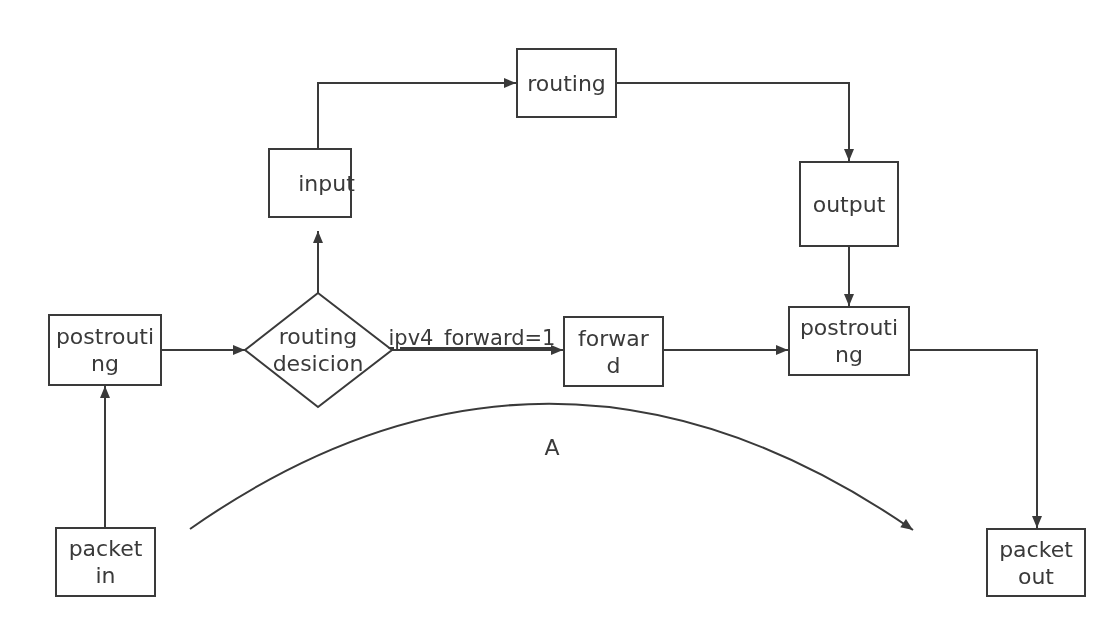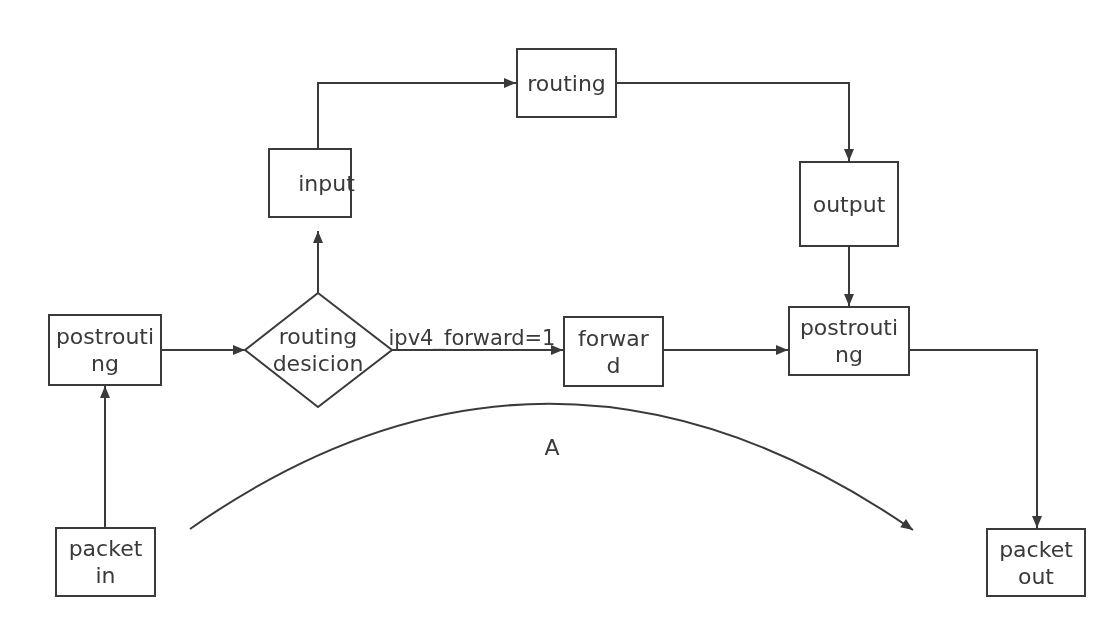--- a/index.html
+++ b/index.html
@@ -52,21 +52,21 @@
   
   #n-prerouting      { left: 48px;  top: 314px; width: 114px; height: 72px; }
   #n-input           { left: 268px; top: 148px; width: 84px; height: 70px; padding-left: 33px; }
   #n-routing         { left: 516px; top: 48px;  width: 101px; height: 70px; }
   #n-output          { left: 799px; top: 161px; width: 100px; height: 86px; }
   #n-forward         { left: 563px; top: 316px; width: 101px; height: 71px; }
   #n-postrouting     { left: 788px; top: 306px; width: 122px; height: 70px; }
   #n-packet-in       { left: 55px;  top: 527px; width: 101px; height: 70px; }
   #n-packet-out      { left: 986px; top: 528px; width: 100px; height: 69px; }
   #n-routing-decision-label { left: 246px; top: 310px; width: 144px; height: 80px; }
-  #lbl-forward-condition    { left: 384px; top: 325px; width: 176px; height: 26px; font-size: 21px; }
+  #lbl-forward-condition    { left: 384px; top: 325px; width: 176px; height: 26px; font-size: 21px; text-decoration: underline; }
   #lbl-arc                  { left: 528px; top: 434px; width: 48px;  height: 27px; }
 </style>
 </head>
 <body>
 
 <div class="canvas">
 
   <svg class="edges" width="1118" height="630" viewBox="0 0 1118 630" xmlns="http://www.w3.org/2000/svg">
     <defs>
       <marker id="arrow" markerUnits="userSpaceOnUse" markerWidth="14" markerHeight="12" viewBox="0 0 14 12" refX="13" refY="6" orient="auto">

